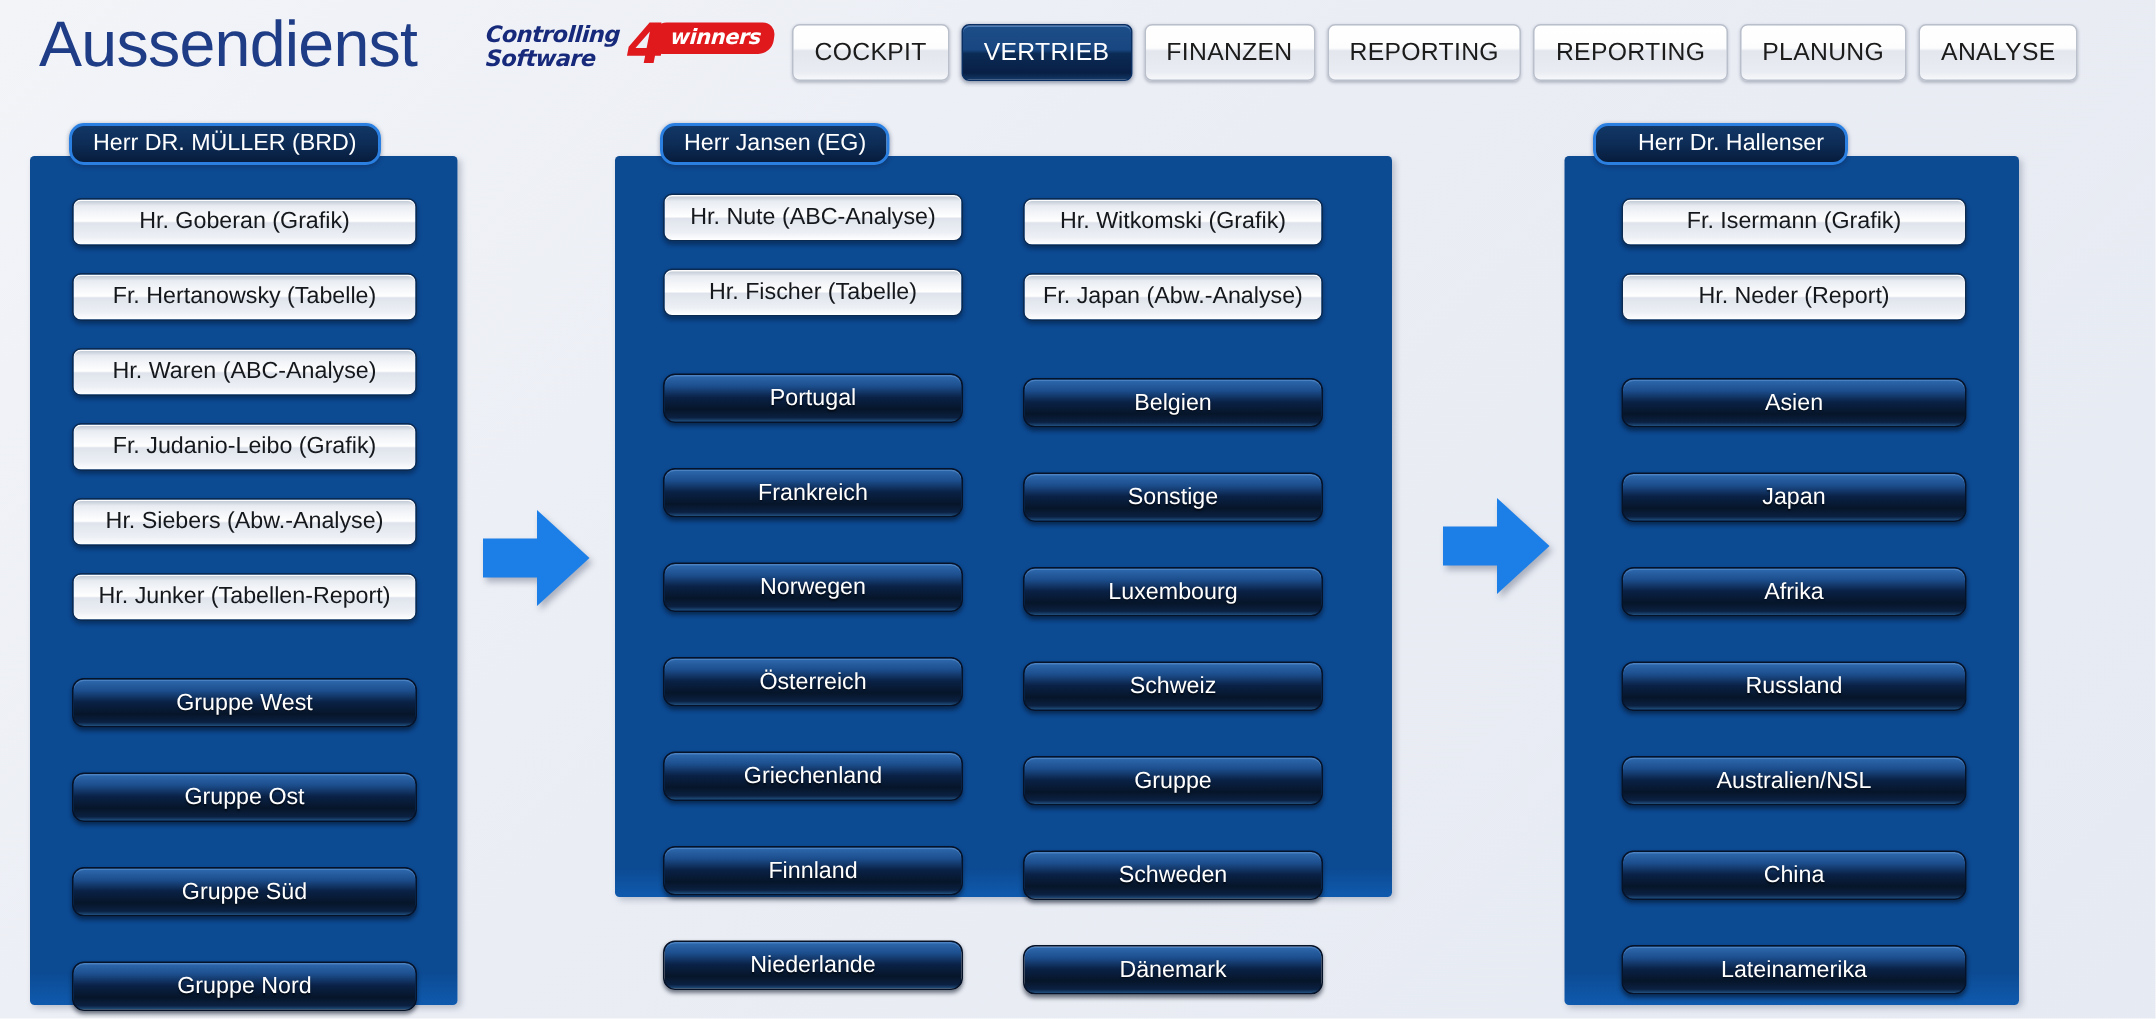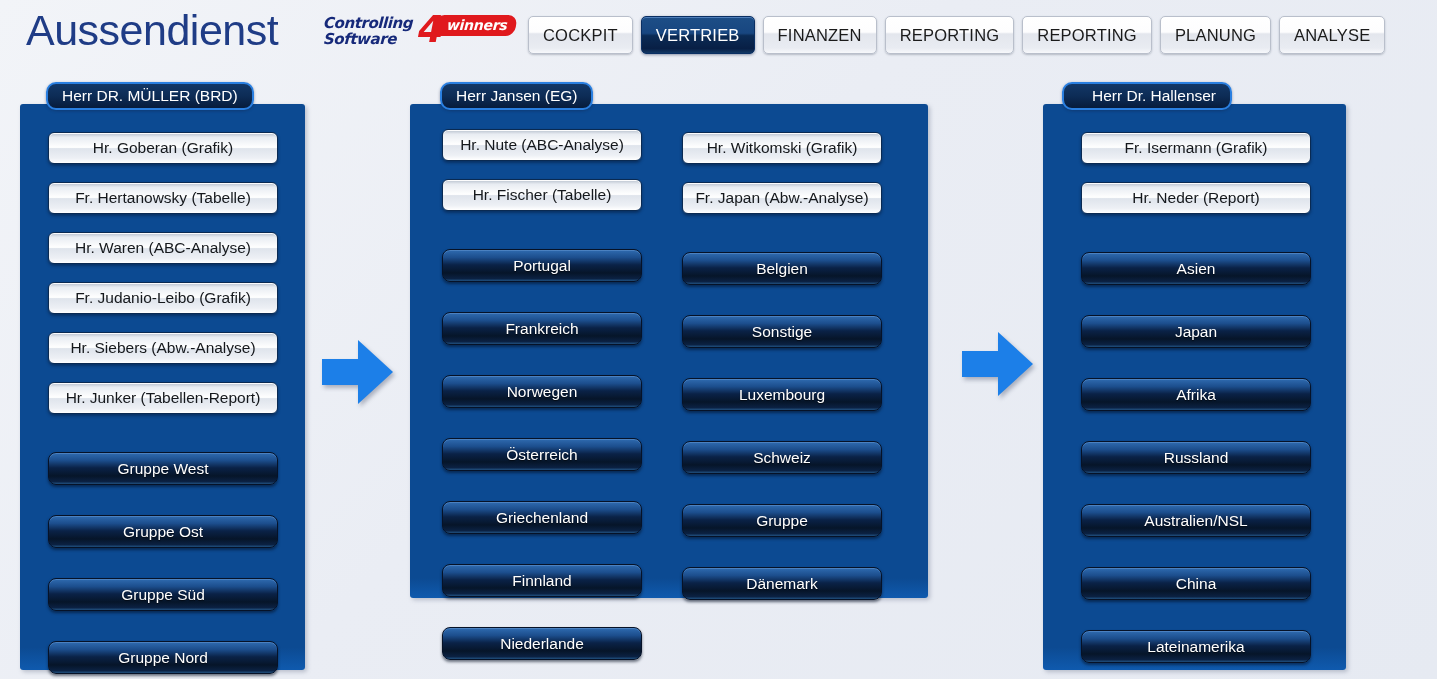--- a/index.html
+++ b/index.html
@@ -300,20 +300,21 @@
       </div>
       <div class="btn-col" style="left: 272px; top: 28px; width: 200px;">
         <div class="btn-light">Hr. Witkomski (Grafik)</div>
         <div class="btn-light">Fr. Japan (Abw.-Analyse)</div>
         <div class="spacer"></div>
         <div class="btn-dark">Belgien</div>
         <div class="btn-dark">Sonstige</div>
         <div class="btn-dark">Luxembourg</div>
         <div class="btn-dark">Schweiz</div>
         <div class="btn-dark">Gruppe</div>
+        <div class="btn-dark">Schweden</div>
         <div class="btn-dark">Dänemark</div>
       </div>
     </div>
     <div class="panel" style="left: 1043px; top: 104px; width: 303px; height: 566px;">
       <div class="panel-tab" style="left: 19px; padding-left: 28px;">Herr Dr. Hallenser</div>
       <div class="btn-col" style="left: 38px; top: 28px; width: 230px;">
         <div class="btn-light">Fr. Isermann (Grafik)</div>
         <div class="btn-light">Hr. Neder (Report)</div>
         <div class="spacer"></div>
         <div class="btn-dark">Asien</div>

